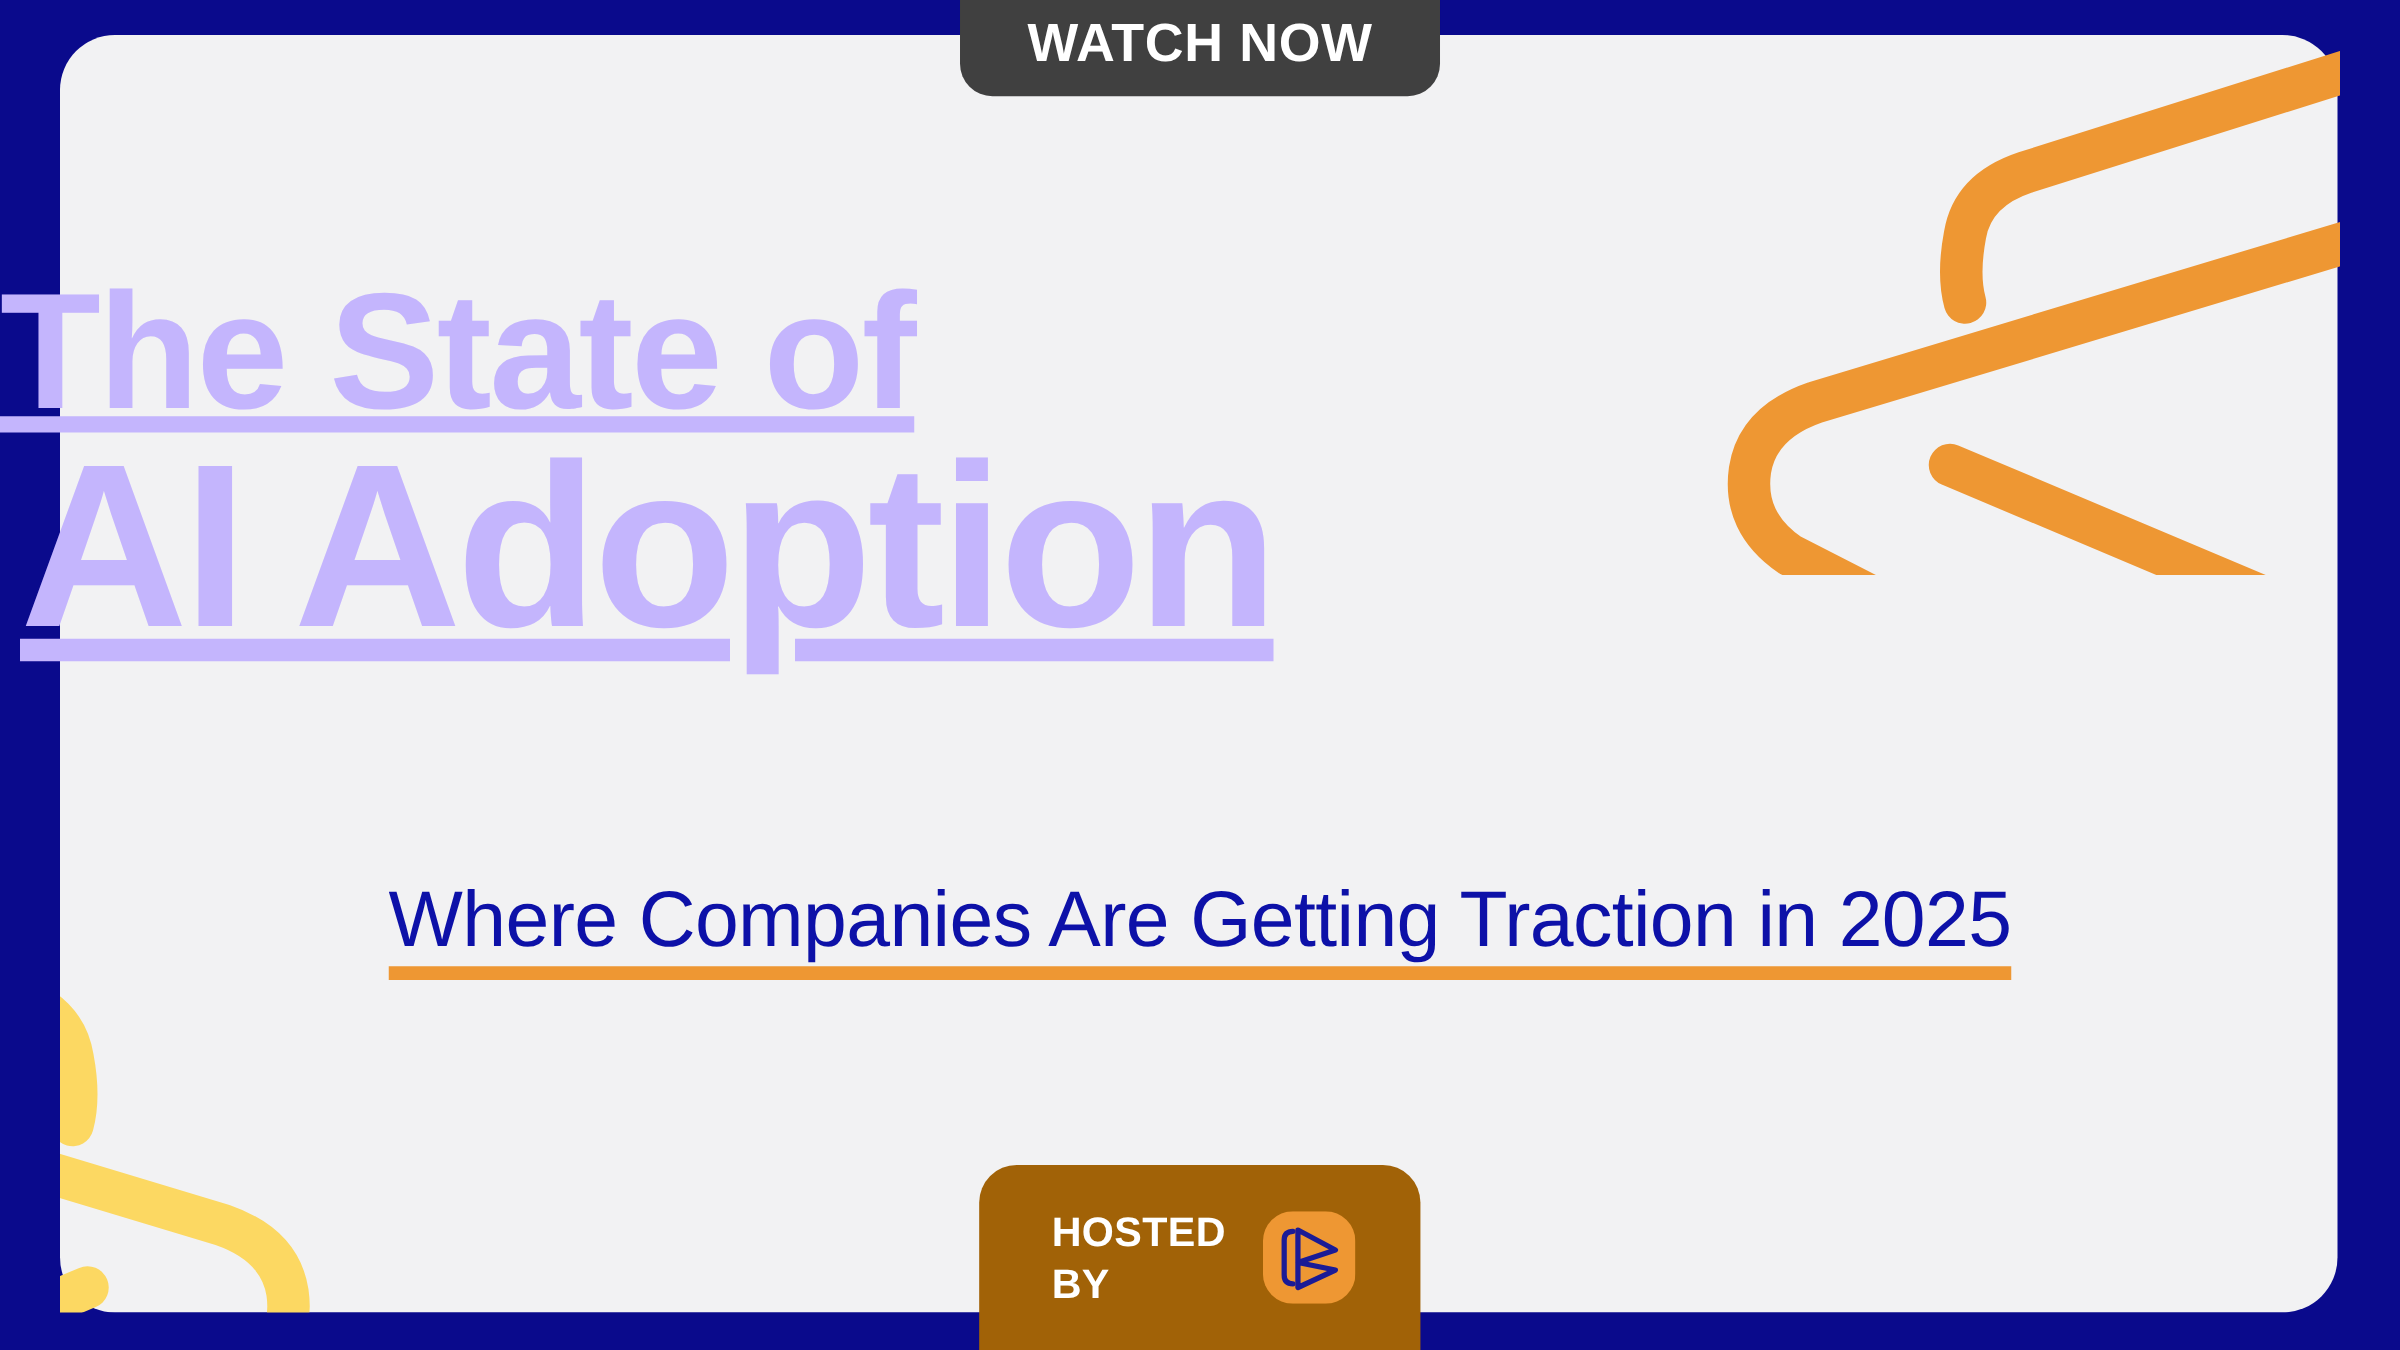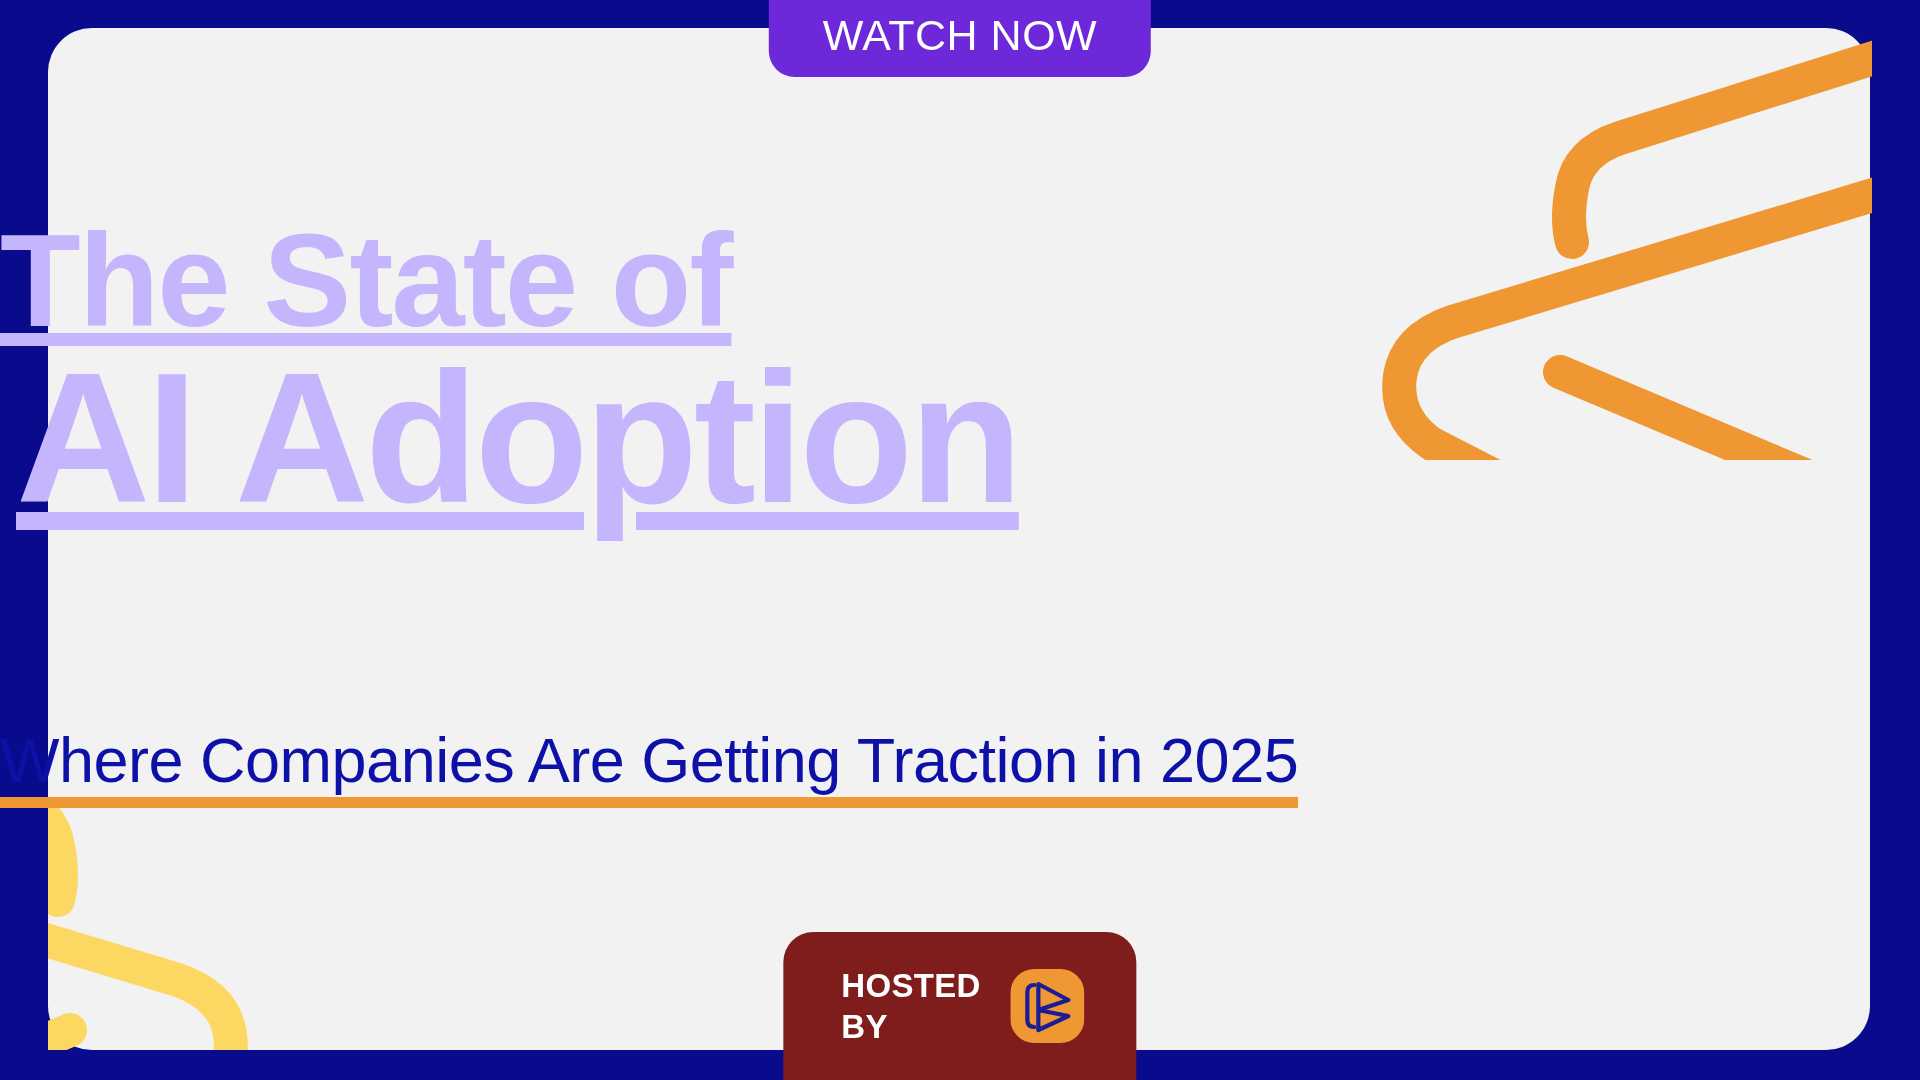--- a/index.html
+++ b/index.html
@@ -74,27 +74,27 @@
 
   
   .squiggle.over { z-index:3; }
 
   
   #watch-badge {
     position:absolute;
     left:50%; top:0;
     transform:translateX(-50%);
     z-index:6;
-    background:#6d28d9;
+    background:#404040;
     color:#FFFFFF;
     border-bottom-left-radius:26px;
     border-bottom-right-radius:26px;
     padding:14px 54px 20px 54px;
     font-size:43px;
-    font-weight:normal;
+    font-weight:bold;
     letter-spacing:0.5px;
     line-height:1;
     white-space:nowrap;
   }
 
   
   #headline {
     position:absolute;
     left:0; right:0;
     top:212px;
@@ -115,22 +115,23 @@
     line-height:1.0;
     letter-spacing:-4px;
     margin-top:-4px;
     margin-left:16px;
   }
 
   
   #subtitle-wrap {
     position:absolute;
     left:0; right:0;
-    top:724px;
+    top:700px;
     z-index:5;
+    text-align:center;
   }
   #subtitle {
     display:inline-block;
     position:relative;
     color:#0D11A8;
     font-size:63px;
     font-weight:400;
     letter-spacing:-0.5px;
     line-height:1.15;
     padding-bottom:6px;
@@ -144,21 +145,21 @@
     background:#EE9733;
   }
 
   
   #hosted-bar {
     position:absolute;
     left:50%;
     bottom:0;
     transform:translateX(-50%);
     z-index:6;
-    background:#7f1d1d;
+    background:#a16207;
     border-top-left-radius:30px;
     border-top-right-radius:30px;
     height:148px;
     padding:0 52px 0 58px;
     display:flex;
     align-items:center;
     gap:30px;
   }
   #hosted-label {
     color:#FFFFFF;

